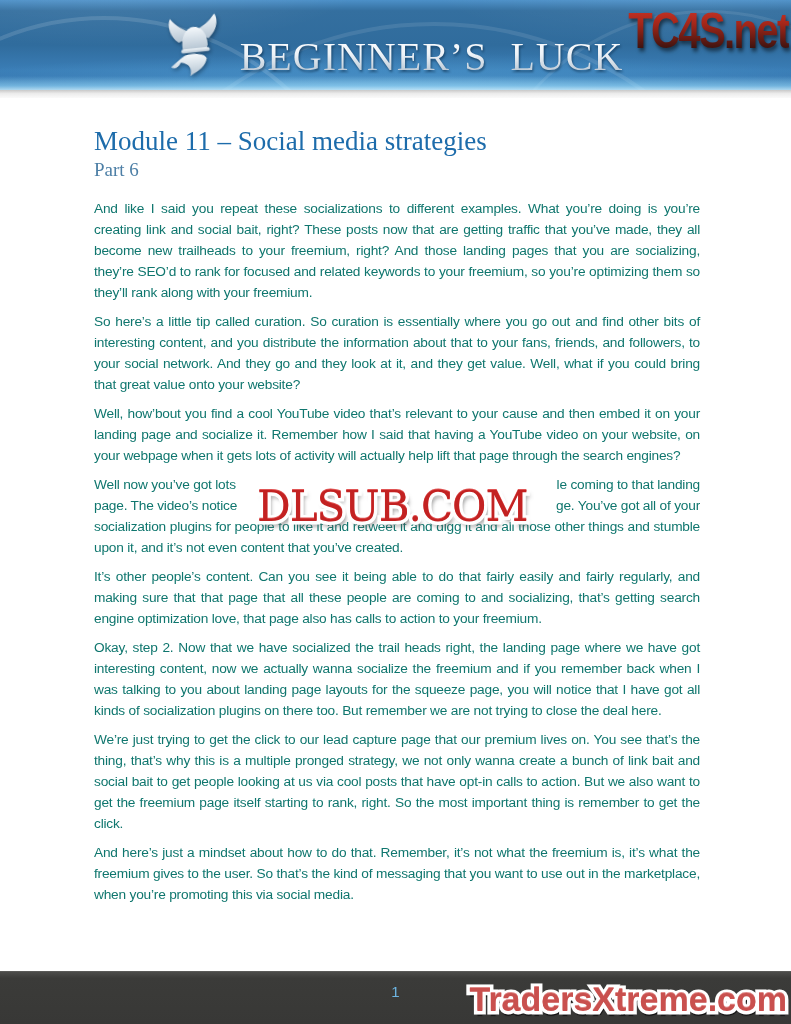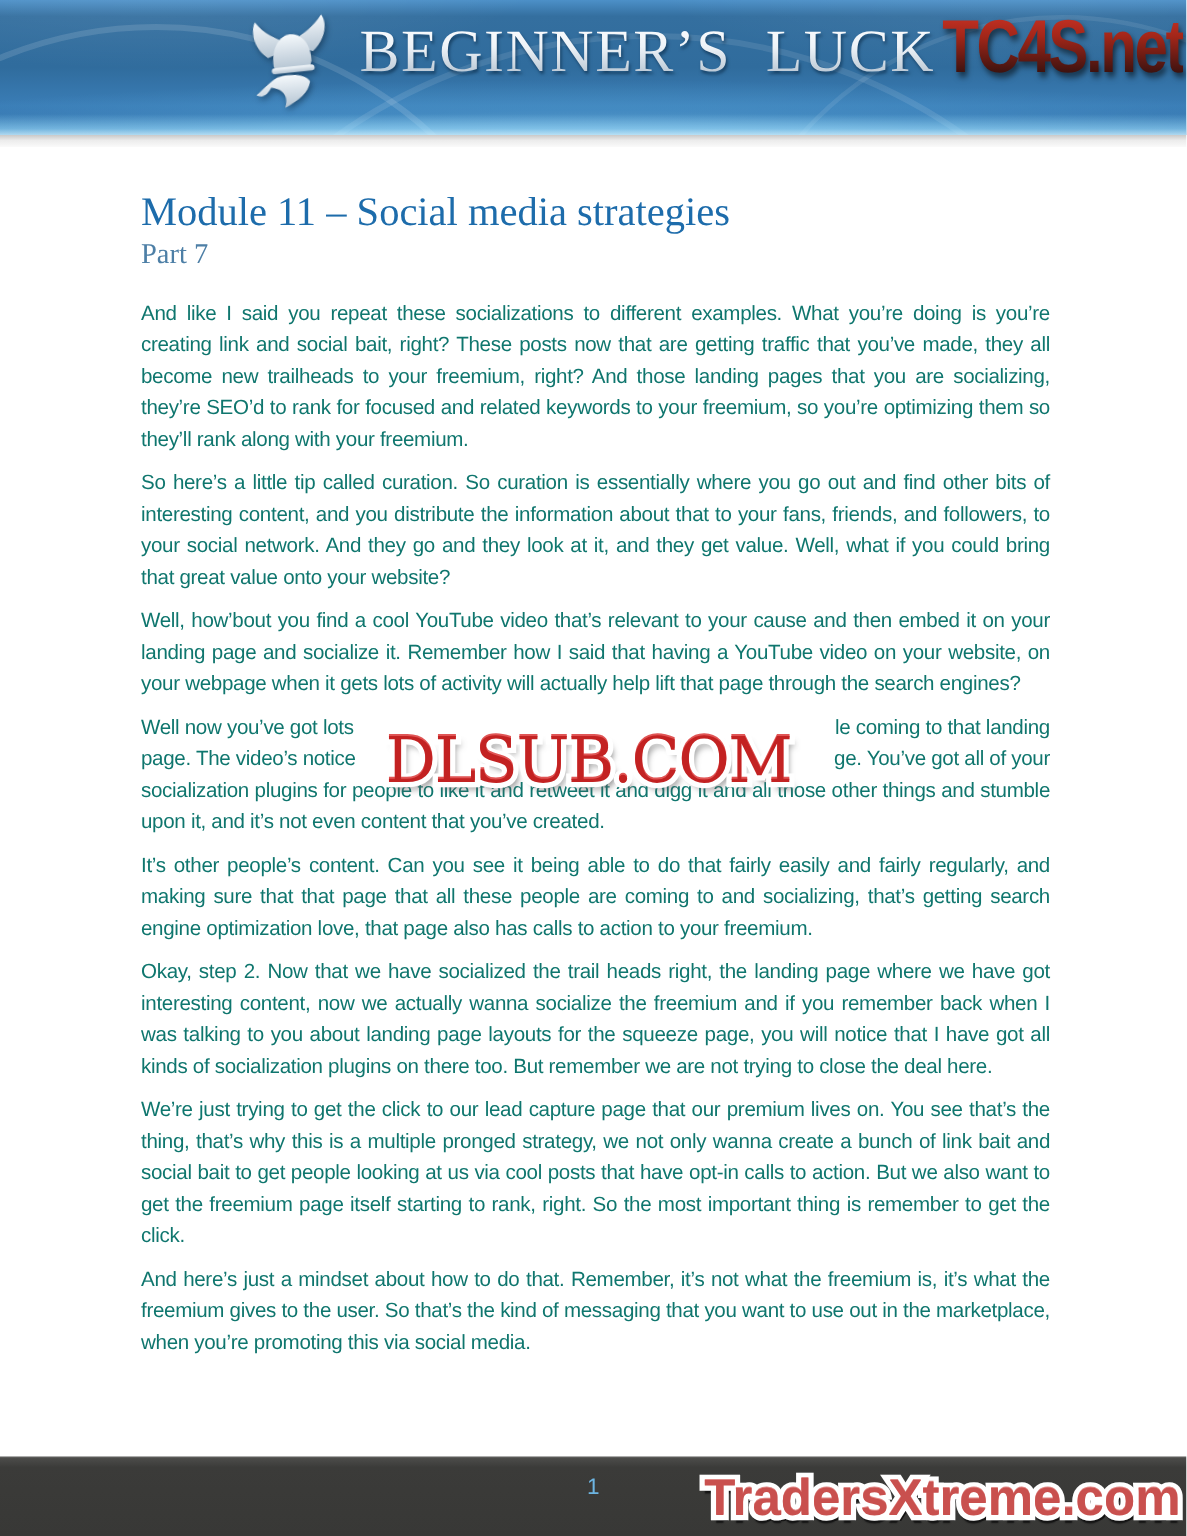--- a/index.html
+++ b/index.html
@@ -26,21 +26,21 @@
     content: ""; position: absolute; left: 0; right: 0; bottom: 0; height: 14px;
     background: linear-gradient(180deg, rgba(160,225,255,0) 0%, rgba(160,225,255,.55) 70%, rgba(205,240,255,.8) 100%);
   }
   .arc { position: absolute; border-radius: 50%; pointer-events: none; }
   .arc1 { width: 540px; height: 540px; left: -170px; top: 16px; border: 4px solid rgba(255,255,255,.13); }
   .arc2 { width: 720px; height: 720px; left: 70px;  top: 22px; border: 4px solid rgba(255,255,255,.10); }
   .arc3 { width: 460px; height: 460px; right: -150px; top: 10px; border: 3px solid rgba(255,255,255,.09); }
 
   .brand {
     position: absolute; left: 0; right: 0; top: 10px; height: 70px;
-    display: flex; justify-content: center; align-items: flex-start; gap: 16px;
+    display: flex; justify-content: center; align-items: flex-end; gap: 16px;
     z-index: 2;
   }
   .helmet { display: inline-block; transform: rotate(-6deg); filter: drop-shadow(1px 2px 2px rgba(0,20,40,.45)); }
   .brand-text {
     font-family: "Liberation Serif", serif;
     font-size: 40px; font-weight: 400; letter-spacing: 1px; word-spacing: 12px;
     background: linear-gradient(180deg, #ffffff 5%, #eef3f8 45%, #a9bac9 95%);
     -webkit-background-clip: text; background-clip: text; color: transparent;
     filter: drop-shadow(1px 2px 1px rgba(0,25,50,.5));
     white-space: nowrap;
@@ -153,21 +153,21 @@
       <span class="brand-text">BEGINNER’S LUCK</span>
     </div>
 
     <div class="corner-badge">TC4S.net</div>
   </header>
 
   <div class="banner-strip"></div>
 
   <main>
     <h1>Module 11 – Social media strategies</h1>
-    <h2>Part 7</h2>
+    <h2>Part 6</h2>
 
     <p>And like I said you repeat these socializations to different examples. What you’re doing is you’re creating link and social bait, right? These posts now that are getting traffic that you’ve made, they all become new trailheads to your freemium, right? And those landing pages that you are socializing, they’re SEO’d to rank for focused and related keywords to your freemium, so you’re optimizing them so they’ll rank along with your freemium.</p>
     <p>So here’s a little tip called curation. So curation is essentially where you go out and find other bits of interesting content, and you distribute the information about that to your fans, friends, and followers, to your social network. And they go and they look at it, and they get value. Well, what if you could bring that great value onto your website?</p>
     <p>Well, how’bout you find a cool YouTube video that’s relevant to your cause and then embed it on your landing page and socialize it. Remember how I said that having a YouTube video on your website, on your webpage when it gets lots of activity will actually help lift that page through the search engines?</p>
 
     <div class="para">
       <div class="frag-line">
         <span>Well now you’ve got lots</span>
         <span>le coming to that landing</span>
       </div>

